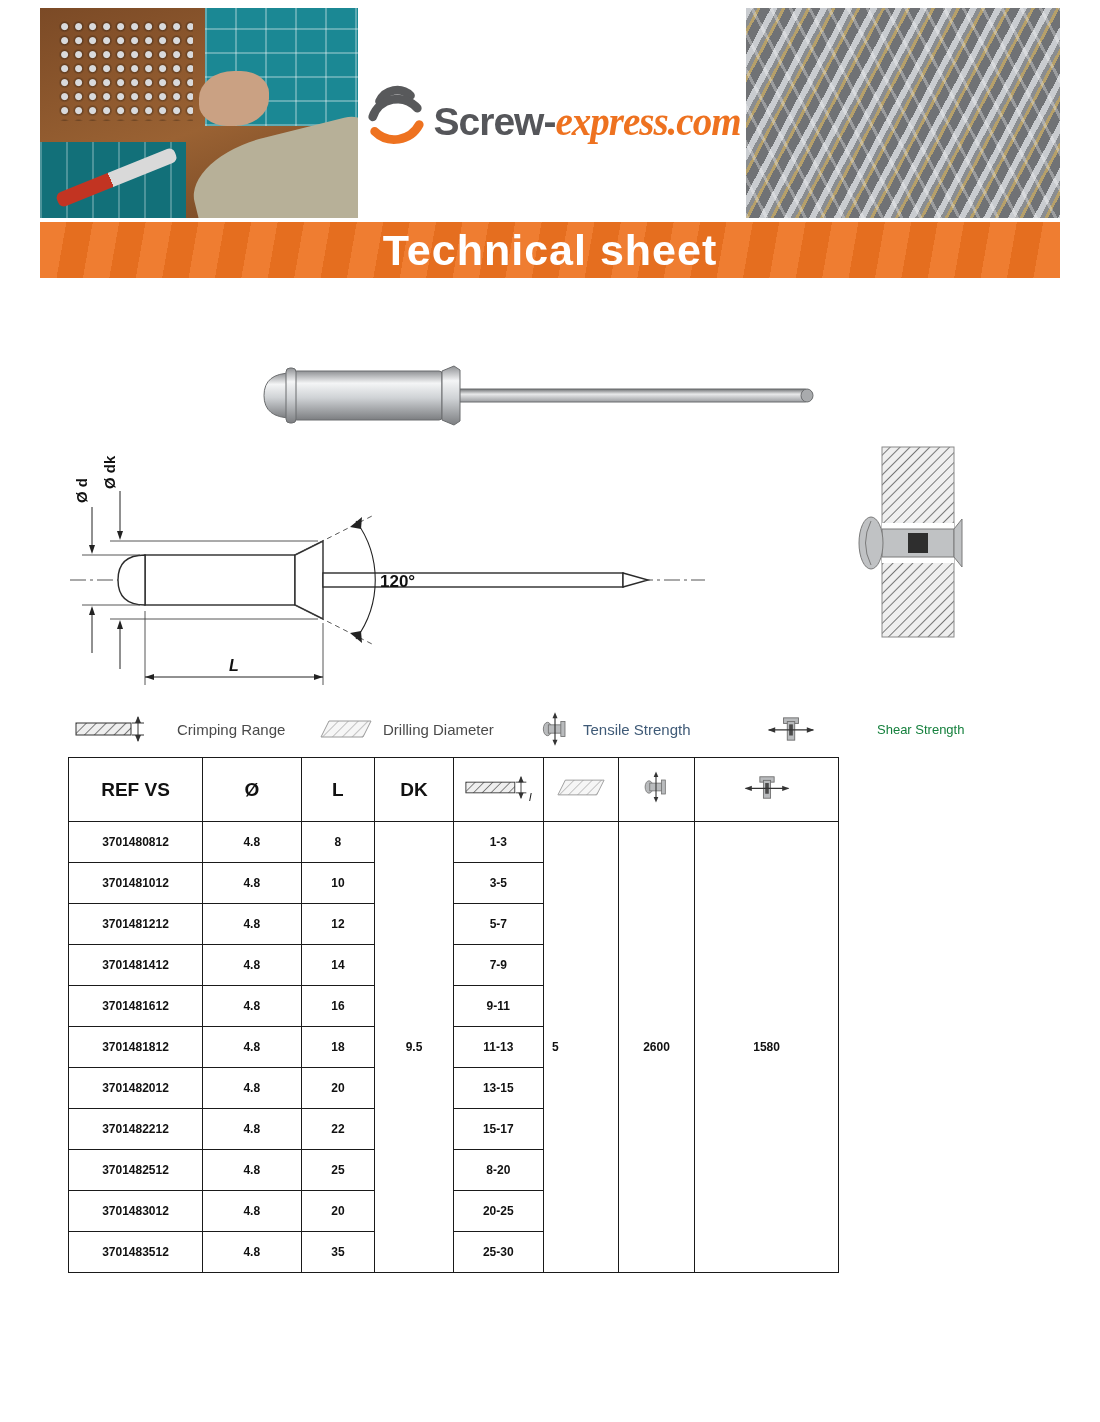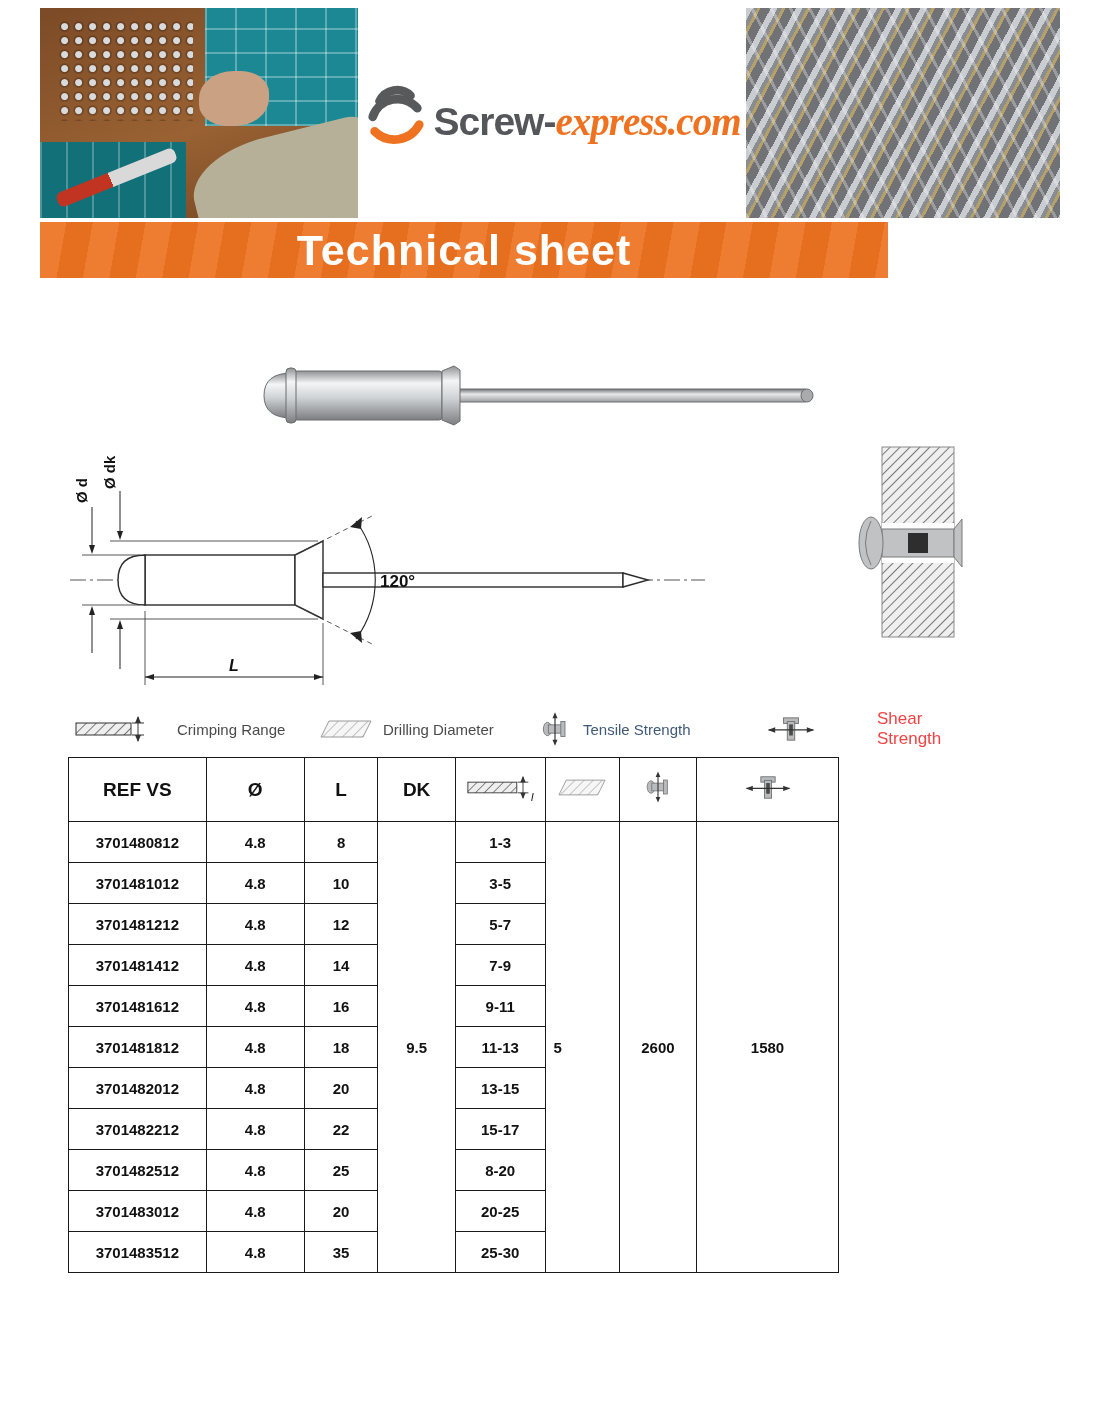--- a/index.html
+++ b/index.html
@@ -35,55 +35,55 @@
   .ph-tool { left:4%; bottom:16%; width:40%; height:7%; border-radius:6px; transform:rotate(-22deg);
     background:linear-gradient(90deg,#c23422 0 45%, #d9d9d9 45%); }
 
   .logo-area { position:absolute; left:358px; top:8px; width:388px; height:210px;
     display:flex; align-items:center; justify-content:center; background:#fff; }
   .logo { display:flex; align-items:flex-end; gap:8px; }
   .logo-text { font-size:39px; letter-spacing:-1px; white-space:nowrap; }
   .logo-dark { color:#55565a; font-weight:bold; }
   .logo-orange { color:#ee7220; font-style:italic; font-family:"Liberation Serif", serif; font-weight:bold; }
 
-  .banner { position:absolute; left:40px; top:222px; width:848px; height:56px;
+  .banner { position:absolute; left:40px; top:222px; width:1020px; height:56px;
     background:
       repeating-linear-gradient(100deg, rgba(255,255,255,.08) 0 26px, rgba(0,0,0,.04) 26px 52px),
       #ee7220;
     color:#fff; font-size:43px; font-weight:bold; text-align:center; line-height:56px; letter-spacing:1px; }
 
   
   .rivet-photo { position:absolute; left:250px; top:348px; width:580px; height:95px; }
 
   
   .drawing-main { position:absolute; left:60px; top:445px; width:700px; height:255px; }
   .drawing-section { position:absolute; left:852px; top:445px; width:112px; height:195px; }
   .drawing-main svg text { font-family:"Liberation Sans", sans-serif; }
 
   
   .legend { position:absolute; left:75px; top:708px; width:910px; height:42px; }
   .legend-item { position:absolute; top:0; height:42px; display:flex; align-items:center; }
   .legend-label { font-size:15px; color:#4a4a4a; }
   .legend-label.tensile { color:#3f5a77; }
-  .legend-label.shear { font-size:17px; color:#ef4444; }
+  .legend-label.shear { font-size:13px; color:#15803d; }
   .li-crimp  { left:0; }
   .li-crimp-label { left:102px; }
   .li-drill  { left:245px; }
   .li-drill-label { left:308px; }
   .li-tensile { left:465px; }
   .li-tensile-label { left:508px; }
   .li-shear { left:690px; }
   .li-shear-label { left:802px; }
 
   
   .spec-table { position:absolute; left:68px; top:757px; width:771px; border-collapse:collapse; }
   .spec-table th, .spec-table td { border:1.5px solid #1a1a1a; text-align:center; vertical-align:middle;
     font-weight:bold; color:#111; }
   .spec-table th { height:64px; font-size:19px; }
-  .spec-table td { height:41px; font-size:15px; }
+  .spec-table td { height:41px; font-size:12px; }
   td.drill-merged { text-align:left; padding-left:8px; }
   .hdr-icon-cell { vertical-align:middle; }
   .hdr-note { font-size:11px; font-style:italic; font-weight:normal; }
 
   
   .footer { position:absolute; left:0; top:1386px; width:1100px; height:36px; background:#3b3b3d; }
   .footer-orange { position:absolute; left:0; top:0; height:100%; width:640px;
     background:repeating-linear-gradient(115deg, #f0listed 0, #f08a3c 0 22px, #ee7220 22px 48px);
     clip-path:polygon(0 0, 100% 0, 93% 100%, 0 100%); }
   .footer-email { position:absolute; right:108px; top:0; line-height:36px; color:#fff;

